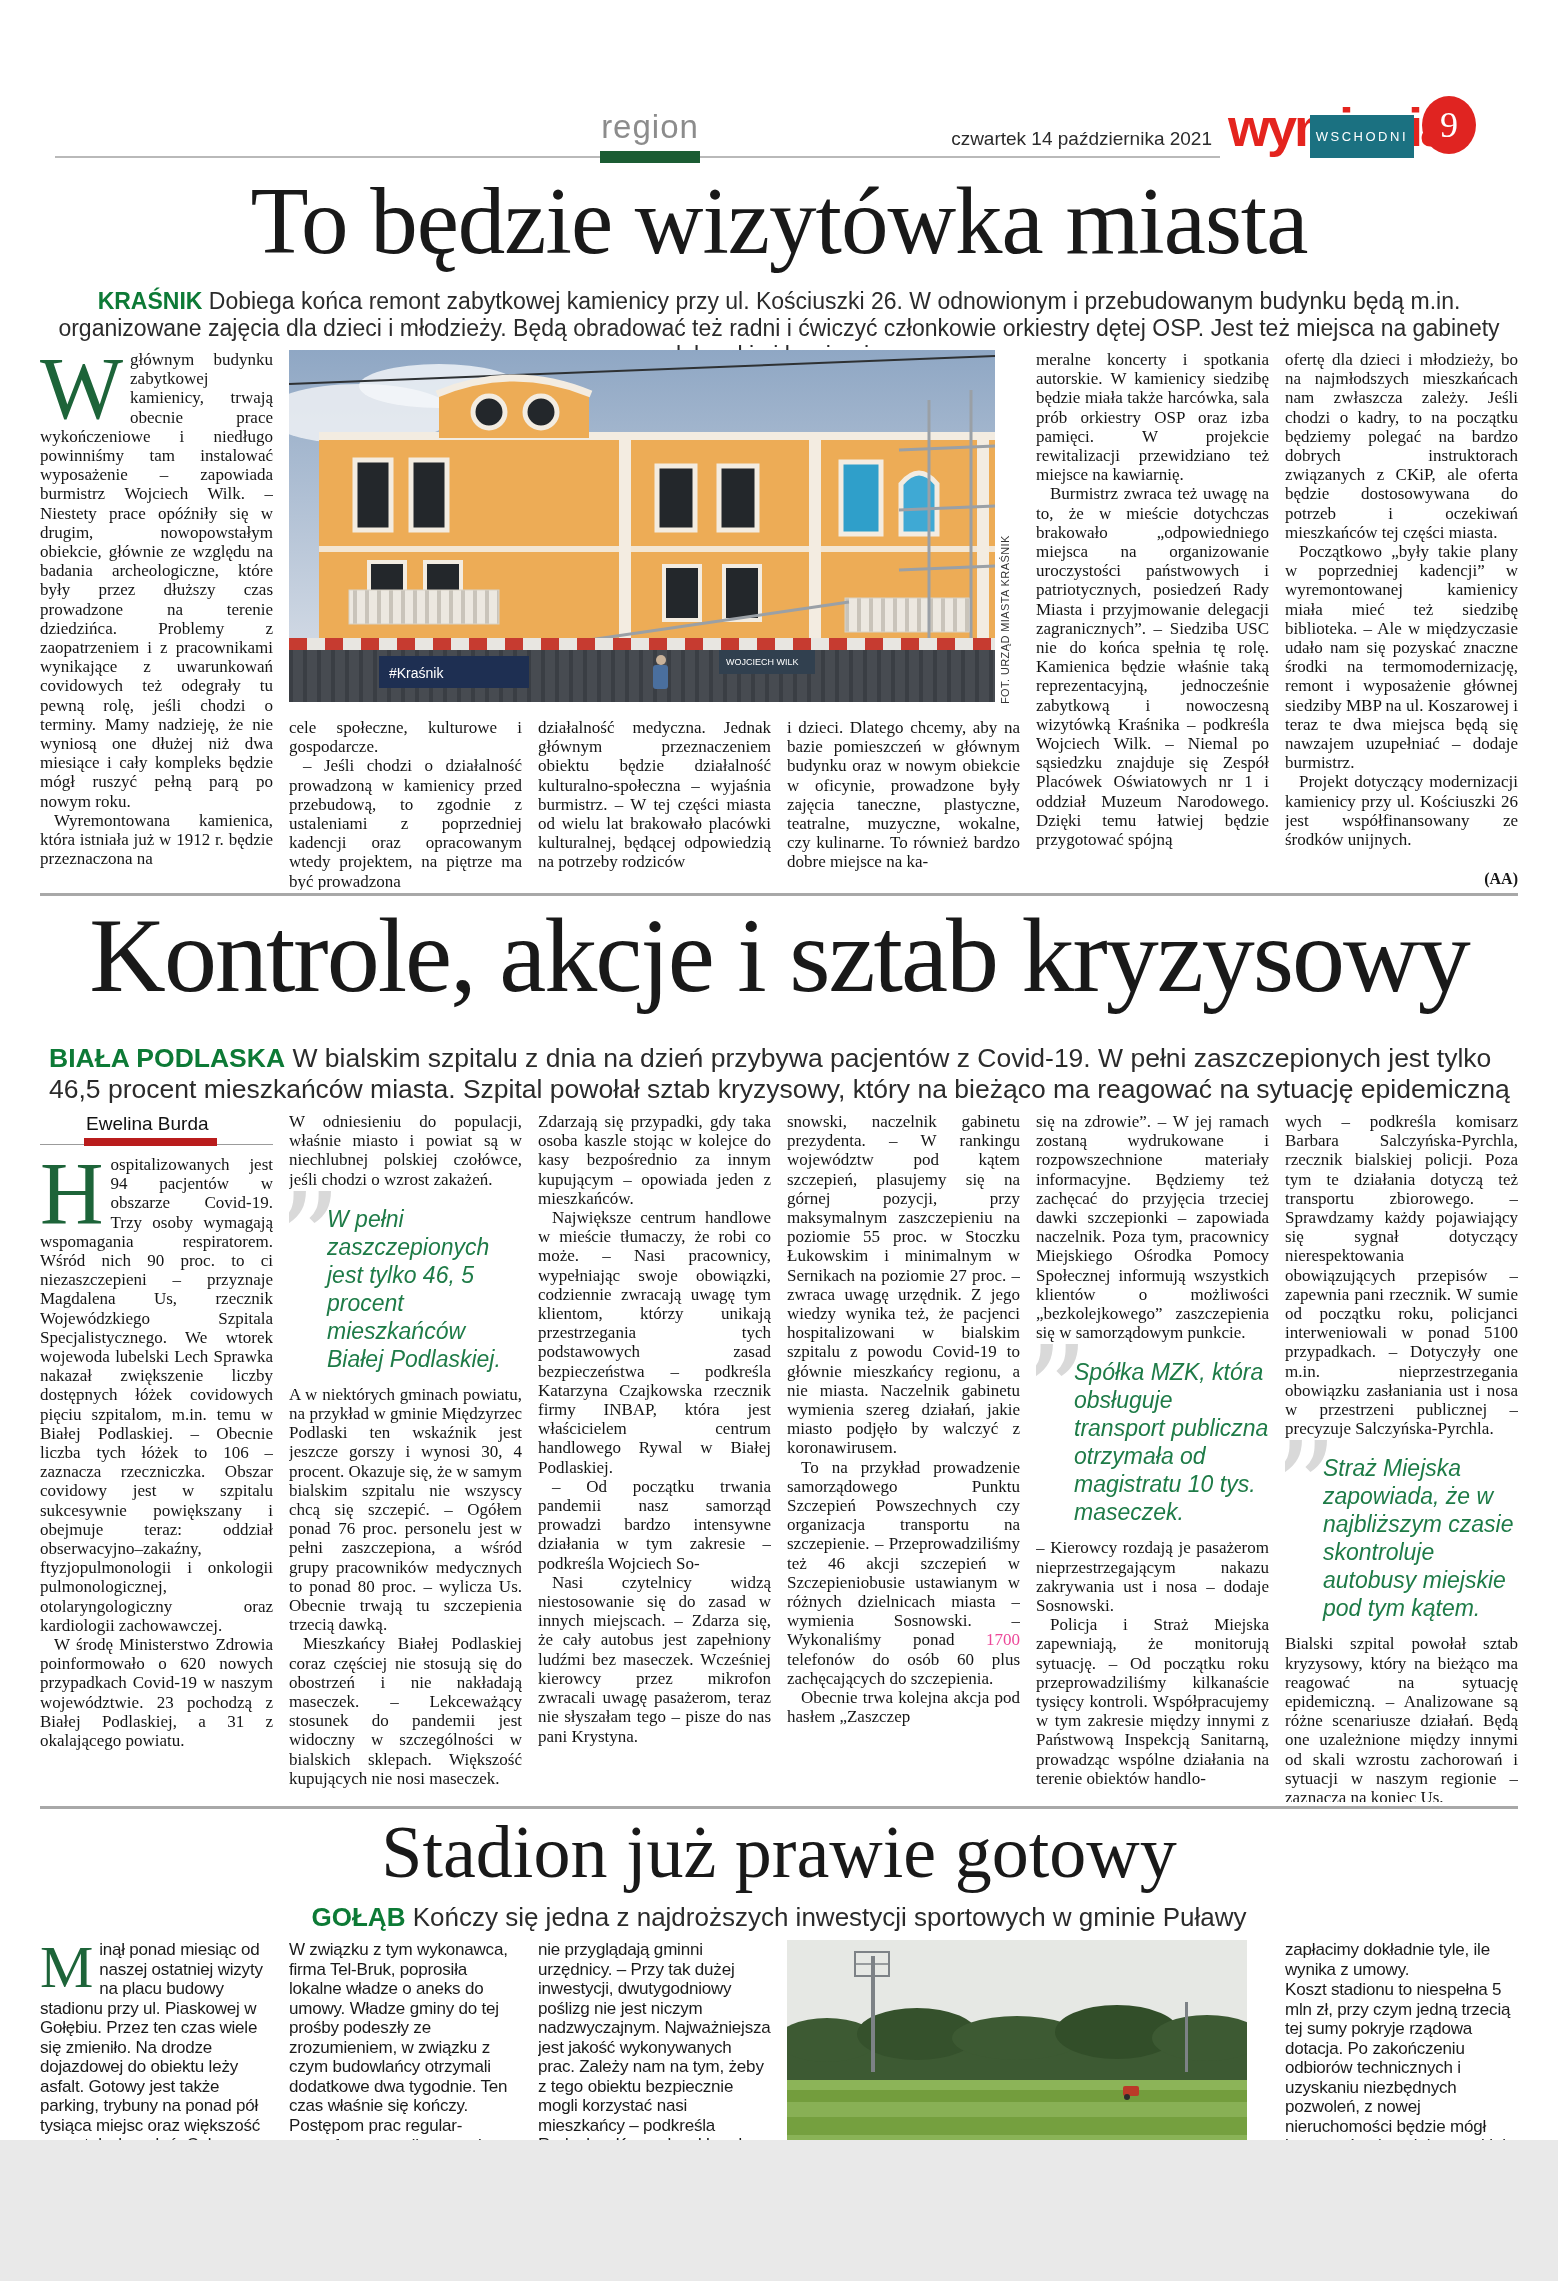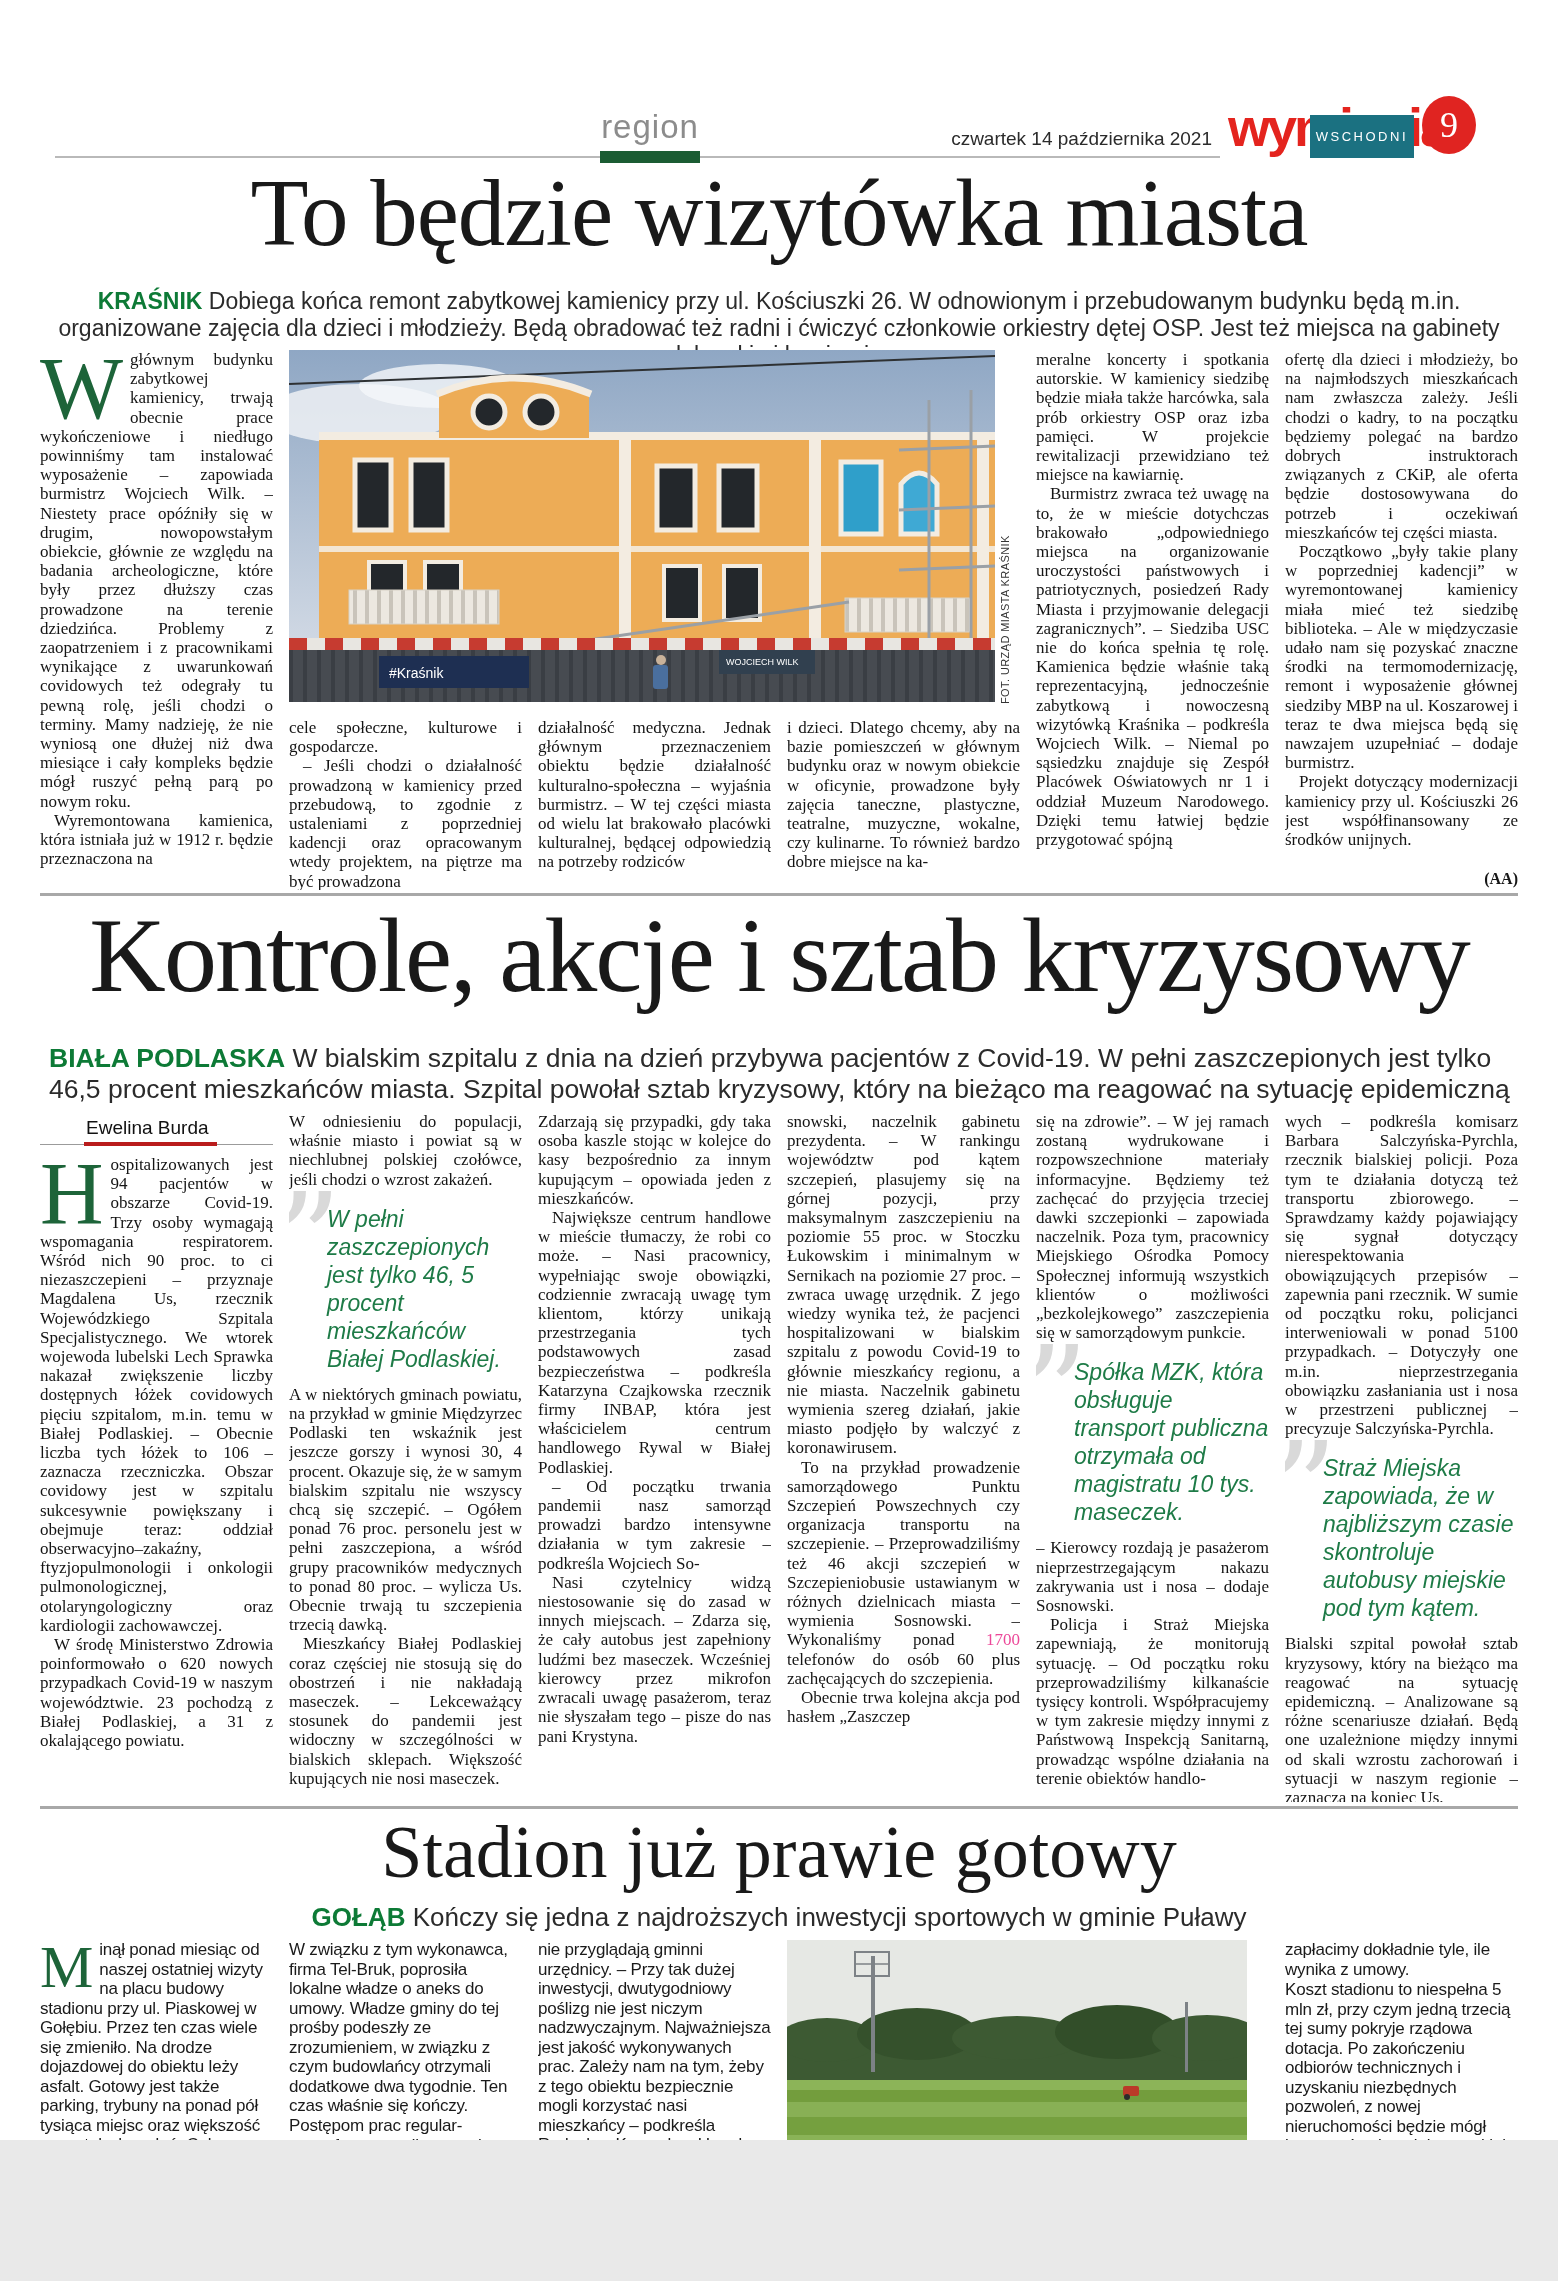--- a/index.html
+++ b/index.html
@@ -17,21 +17,21 @@
   .logo-main{font-family:"Liberation Sans",sans-serif;font-weight:bold;font-size:54px;line-height:58px;
              color:#e4241e;letter-spacing:-3px;}
   .logo-sub{position:absolute;right:0px;bottom:2px;background:#1b7181;color:#fff;
             font-family:"Liberation Sans",sans-serif;font-size:13px;letter-spacing:2.5px;padding:14px 6px;}
   .page-circle{position:absolute;left:1382px;top:0px;width:54px;height:58px;border-radius:50%;
                background:#e02421;color:#fff;display:flex;align-items:center;justify-content:center;
                font-size:36px;font-family:"Liberation Serif",serif;}
   
   .h-serif{position:absolute;left:0;width:100%;text-align:center;font-family:"Liberation Serif",serif;
            font-weight:normal;color:#191919;margin:0;}
-  .headline1{top:164px;font-size:95px;line-height:1.05;letter-spacing:-1px;}
+  .headline1{top:172px;font-size:95px;line-height:1.05;letter-spacing:-1px;}
   .headline2{top:900px;font-size:106px;line-height:1.05;letter-spacing:-2px;}
   .headline3{top:1814px;font-size:74px;line-height:1.05;}
   .lead{position:absolute;font-family:"Liberation Sans",sans-serif;color:#2b2b2b;}
   .lead1{top:288px;left:49px;width:1460px;text-align:center;font-size:23px;line-height:27px;}
   .lead2{top:1043px;left:49px;width:1464px;font-size:26.5px;line-height:31px;}
   .lead3{top:1902px;left:49px;width:1460px;text-align:center;font-size:26px;}
   .kicker{color:#0d7a36;font-weight:bold;}
   .rule{position:absolute;left:40px;width:1478px;height:3px;background:#a8a8a8;}
   .rule1{top:893px;} .rule2{top:1806px;}
   
@@ -52,21 +52,21 @@
   
   .pullquote{position:relative;margin:16px 0 12px 0;padding-left:38px;
              font-family:"Liberation Sans",sans-serif;font-style:italic;font-size:23px;
              line-height:28px;color:#1e7b47;text-align:left;}
   .qmark{position:absolute;left:-14px;top:-30px;font-family:"DejaVu Serif",serif;font-style:normal;
          font-size:130px;line-height:1;color:#d9d9d9;z-index:0;}
   .qtext{position:relative;z-index:1;}
   
   .author-row{height:32px;border-bottom:1px solid #9b9b9b;margin-bottom:10px;position:relative;}
   .author-name{position:absolute;left:44px;bottom:-2px;font-family:"Liberation Sans",sans-serif;
-               font-size:19px;color:#111;border-bottom:4px solid #b91c1c;padding:0 8px 3px 2px;}
+               font-size:19px;color:#111;border-bottom:8px solid #b91c1c;padding:0 8px 3px 2px;}
   .hl-num{font-weight:normal;color:#ec4899;}
   
   .photo1{position:absolute;left:249px;top:0;width:706px;height:352px;}
   .vcredit{writing-mode:vertical-rl;transform:rotate(180deg);font-family:"Liberation Sans",sans-serif;
            font-size:11px;color:#333;letter-spacing:0.4px;white-space:nowrap;}
   .credit1{position:absolute;left:959px;top:124px;height:230px;}
   .photo3wrap{flex:0 0 482px;width:482px;display:flex;}
   .photo3{width:460px;height:302px;}
   .credit3wrap{width:22px;position:relative;}
   .credit3{position:absolute;bottom:4px;left:4px;}

